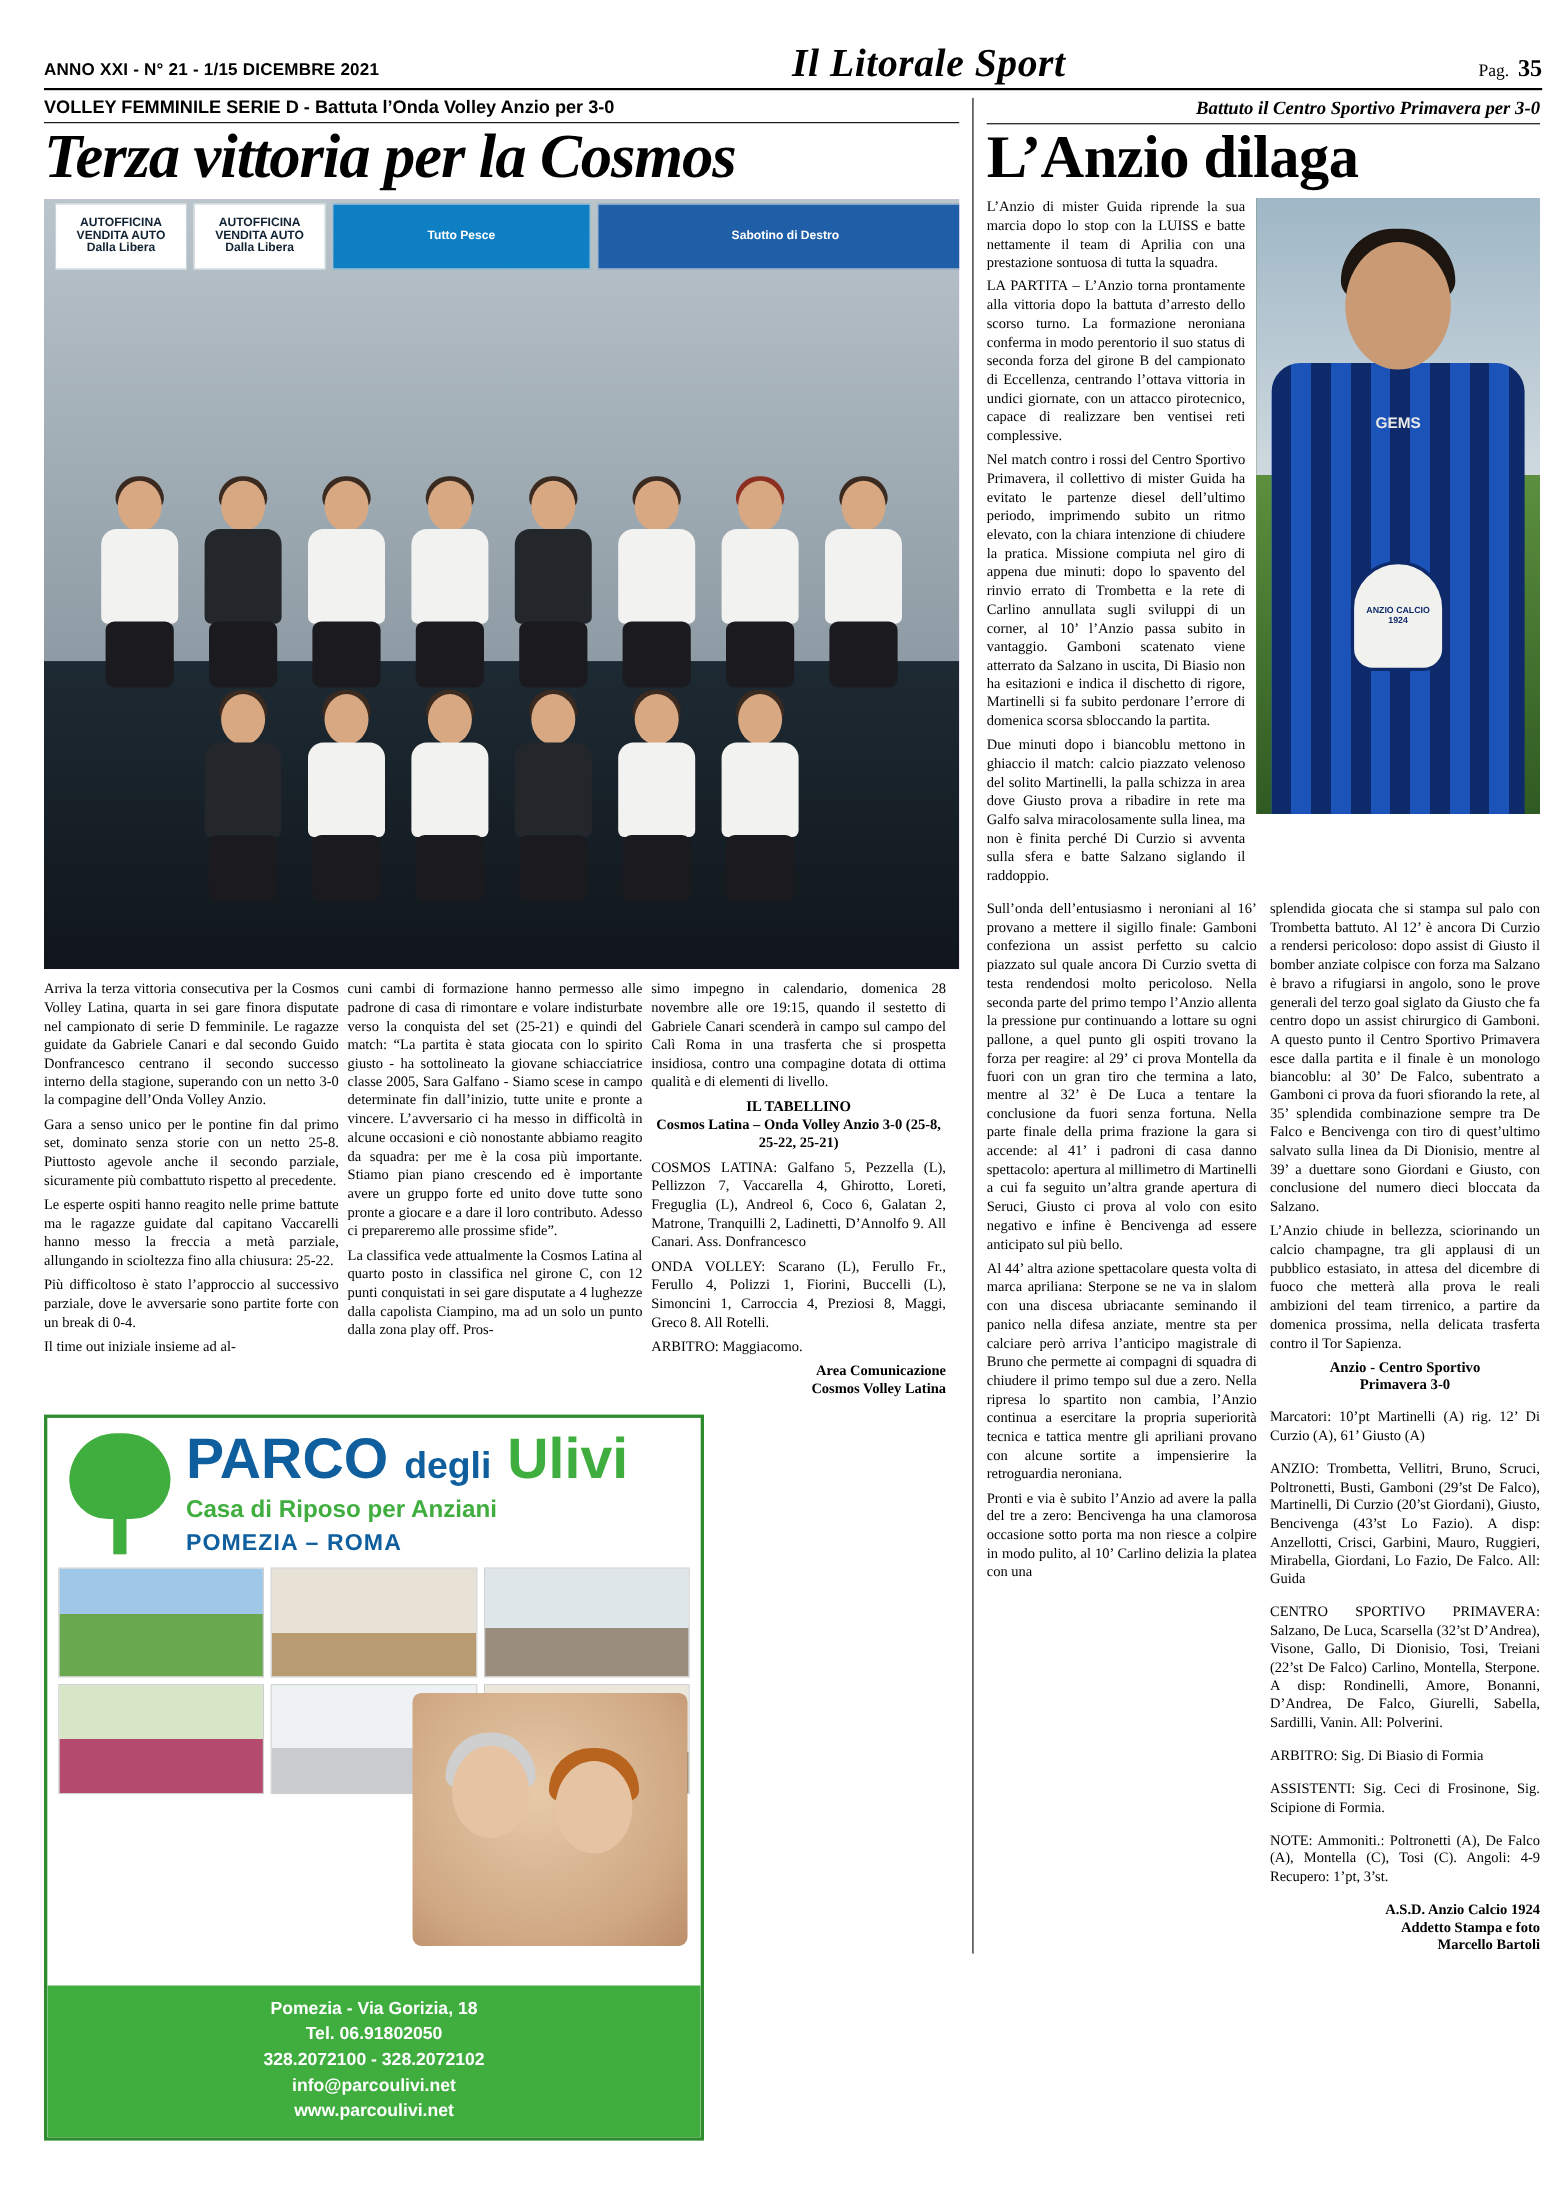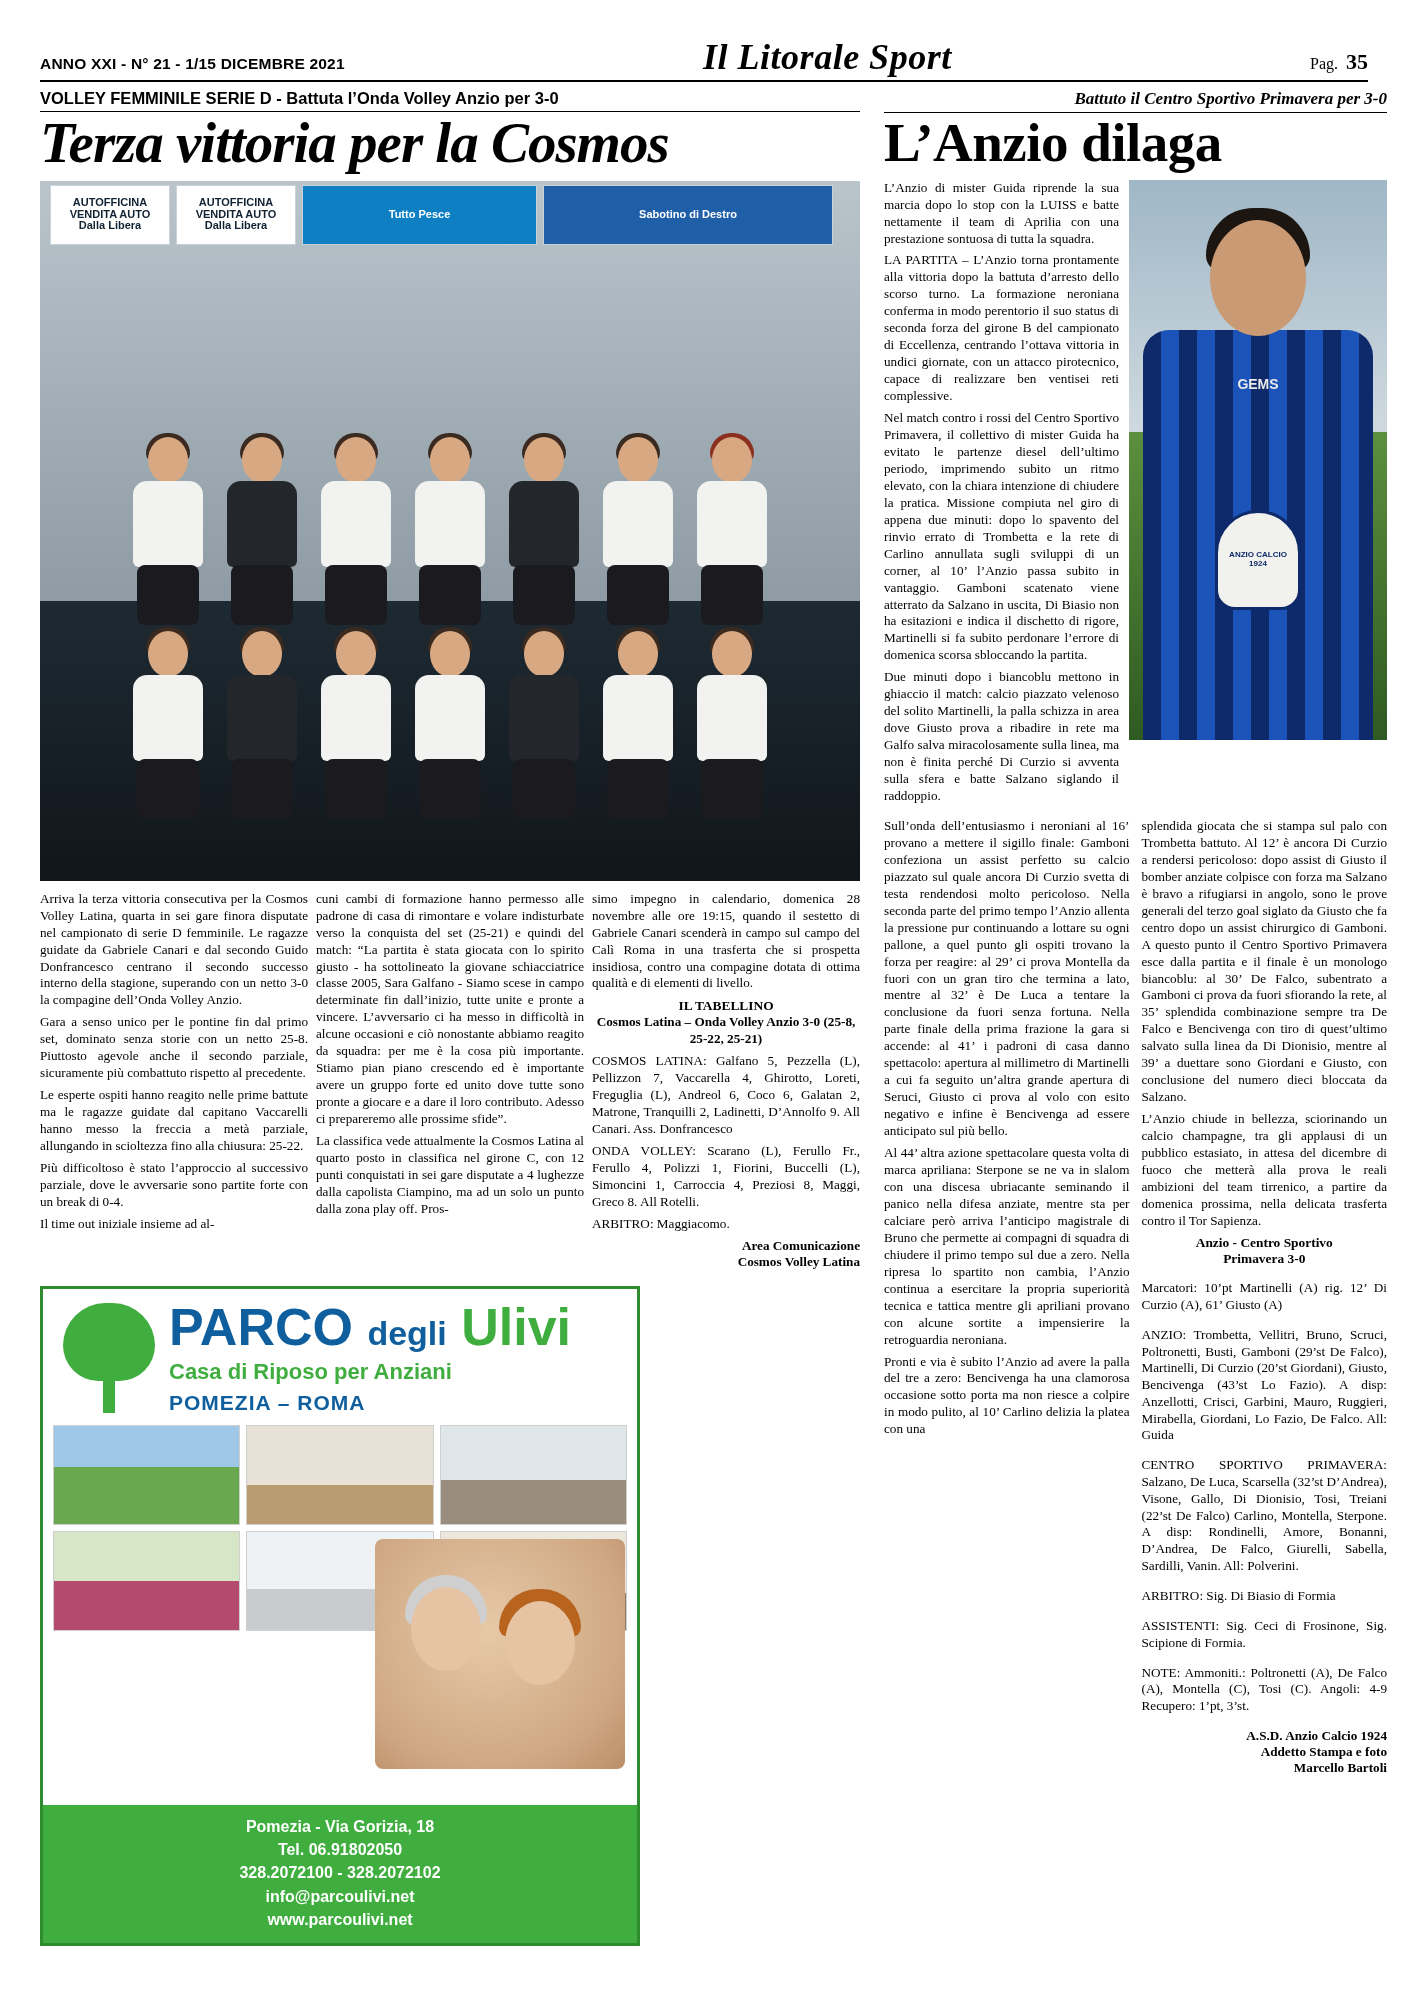--- a/index.html
+++ b/index.html
@@ -7,21 +7,21 @@
   body {
     width:1420px; height:2000px;
     background:#ffffff;
     font-family:"Liberation Serif", serif;
     color:#000;
     position:relative;
   }
   .page {
     position:relative;
     width:1420px; height:2000px;
-    padding:34px 52px 10px 40px;
+    padding:34px 18px 10px 40px;
   }
 
   
   .masthead {
     display:flex; align-items:flex-end; justify-content:space-between;
     border-bottom:2px solid #000;
     padding-bottom:4px;
   }
   .masthead-left {
     font-family:"Liberation Sans", sans-serif;
@@ -92,21 +92,21 @@
     position:absolute; top:4px; height:60px; background:#fff;
     border:1px solid #c9d2d8;
     display:flex; align-items:center; justify-content:center;
     font-family:"Liberation Sans", sans-serif;
     font-size:11px; font-weight:bold; color:#123; text-align:center;
     line-height:1.05; padding:2px 4px;
   }
   .b1 { left:10px; width:120px; }
   .b2 { left:136px; width:120px; }
   .b3 { left:262px; width:235px; background:#0f7fc4; color:#fff; }
-  .b4 { left:503px; width:290px; background:#1f5fa8; color:#fff; }
+  .b4 { left:503px; width:342px; background:#1f5fa8; color:#fff; }
   .team {
     position:absolute; left:40px; right:40px; top:110px; bottom:60px;
     display:flex; flex-wrap:wrap; align-content:flex-end; gap:4px;
     justify-content:center;
   }
   .player {
     width:90px; height:190px; position:relative;
   }
   .player .head {
     position:absolute; left:50%; transform:translateX(-50%);

